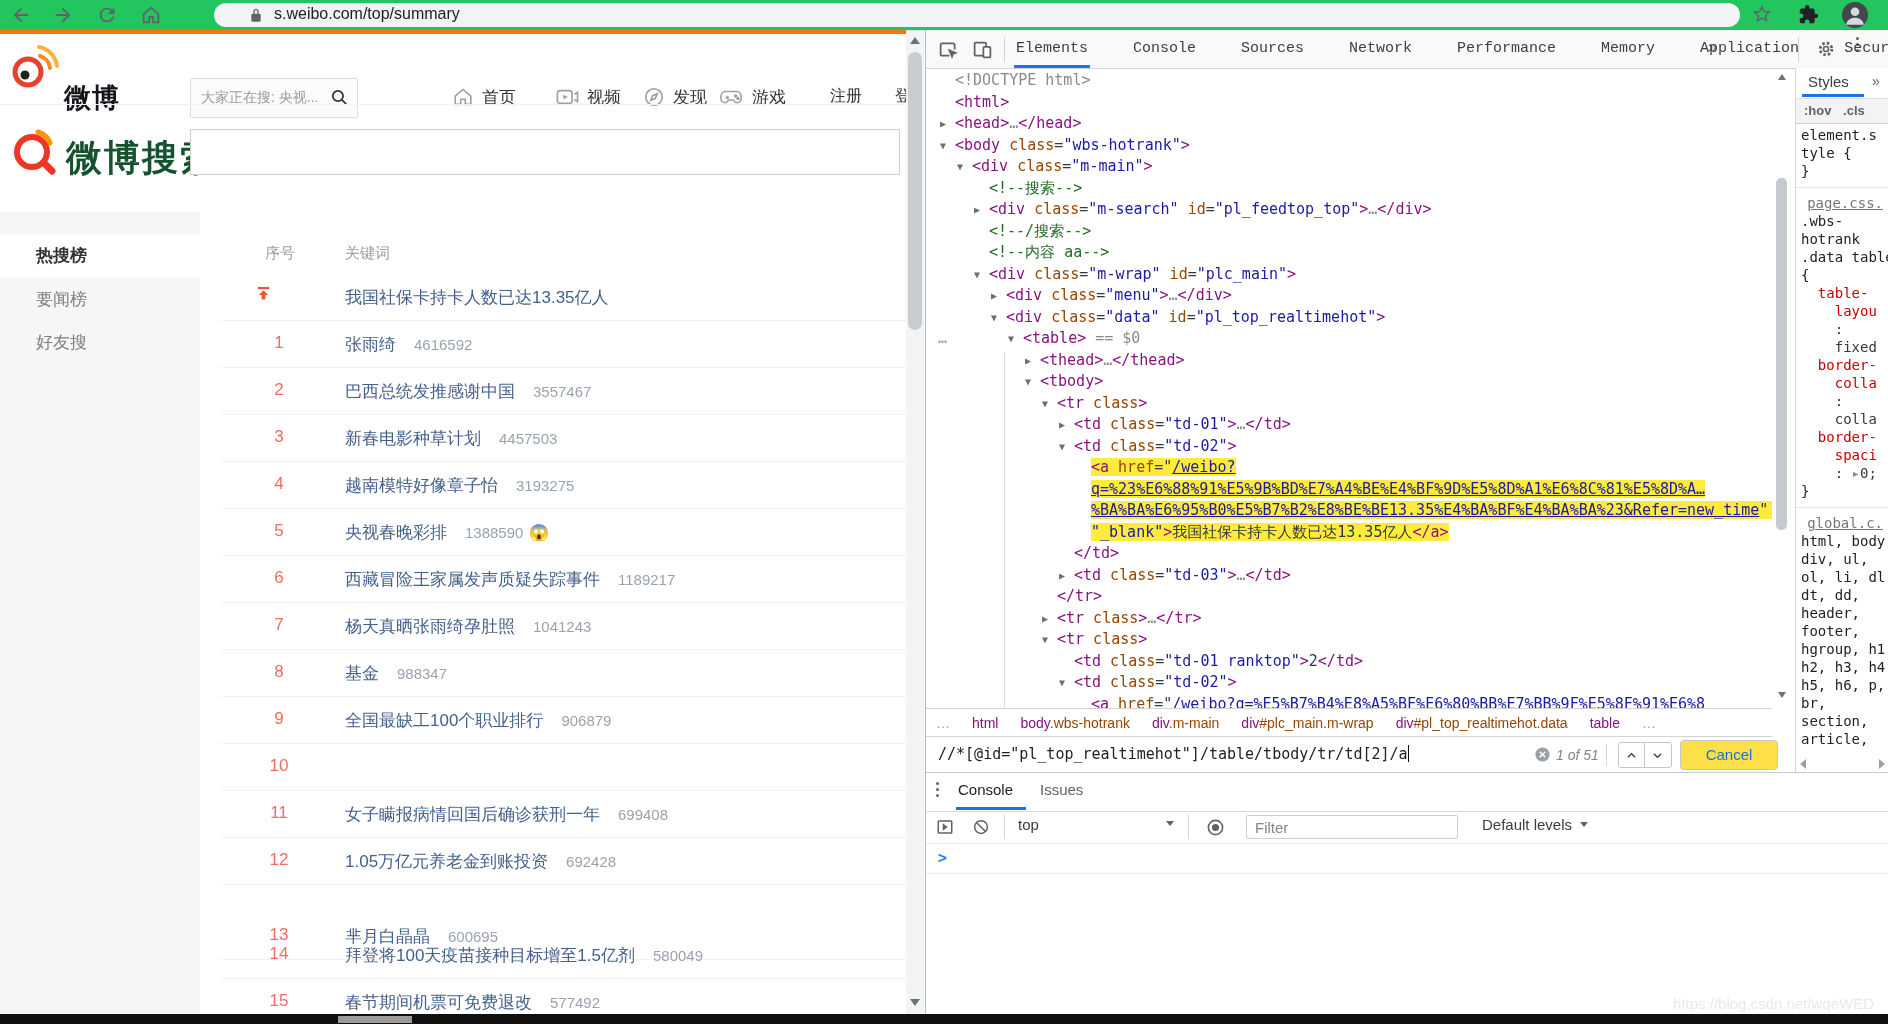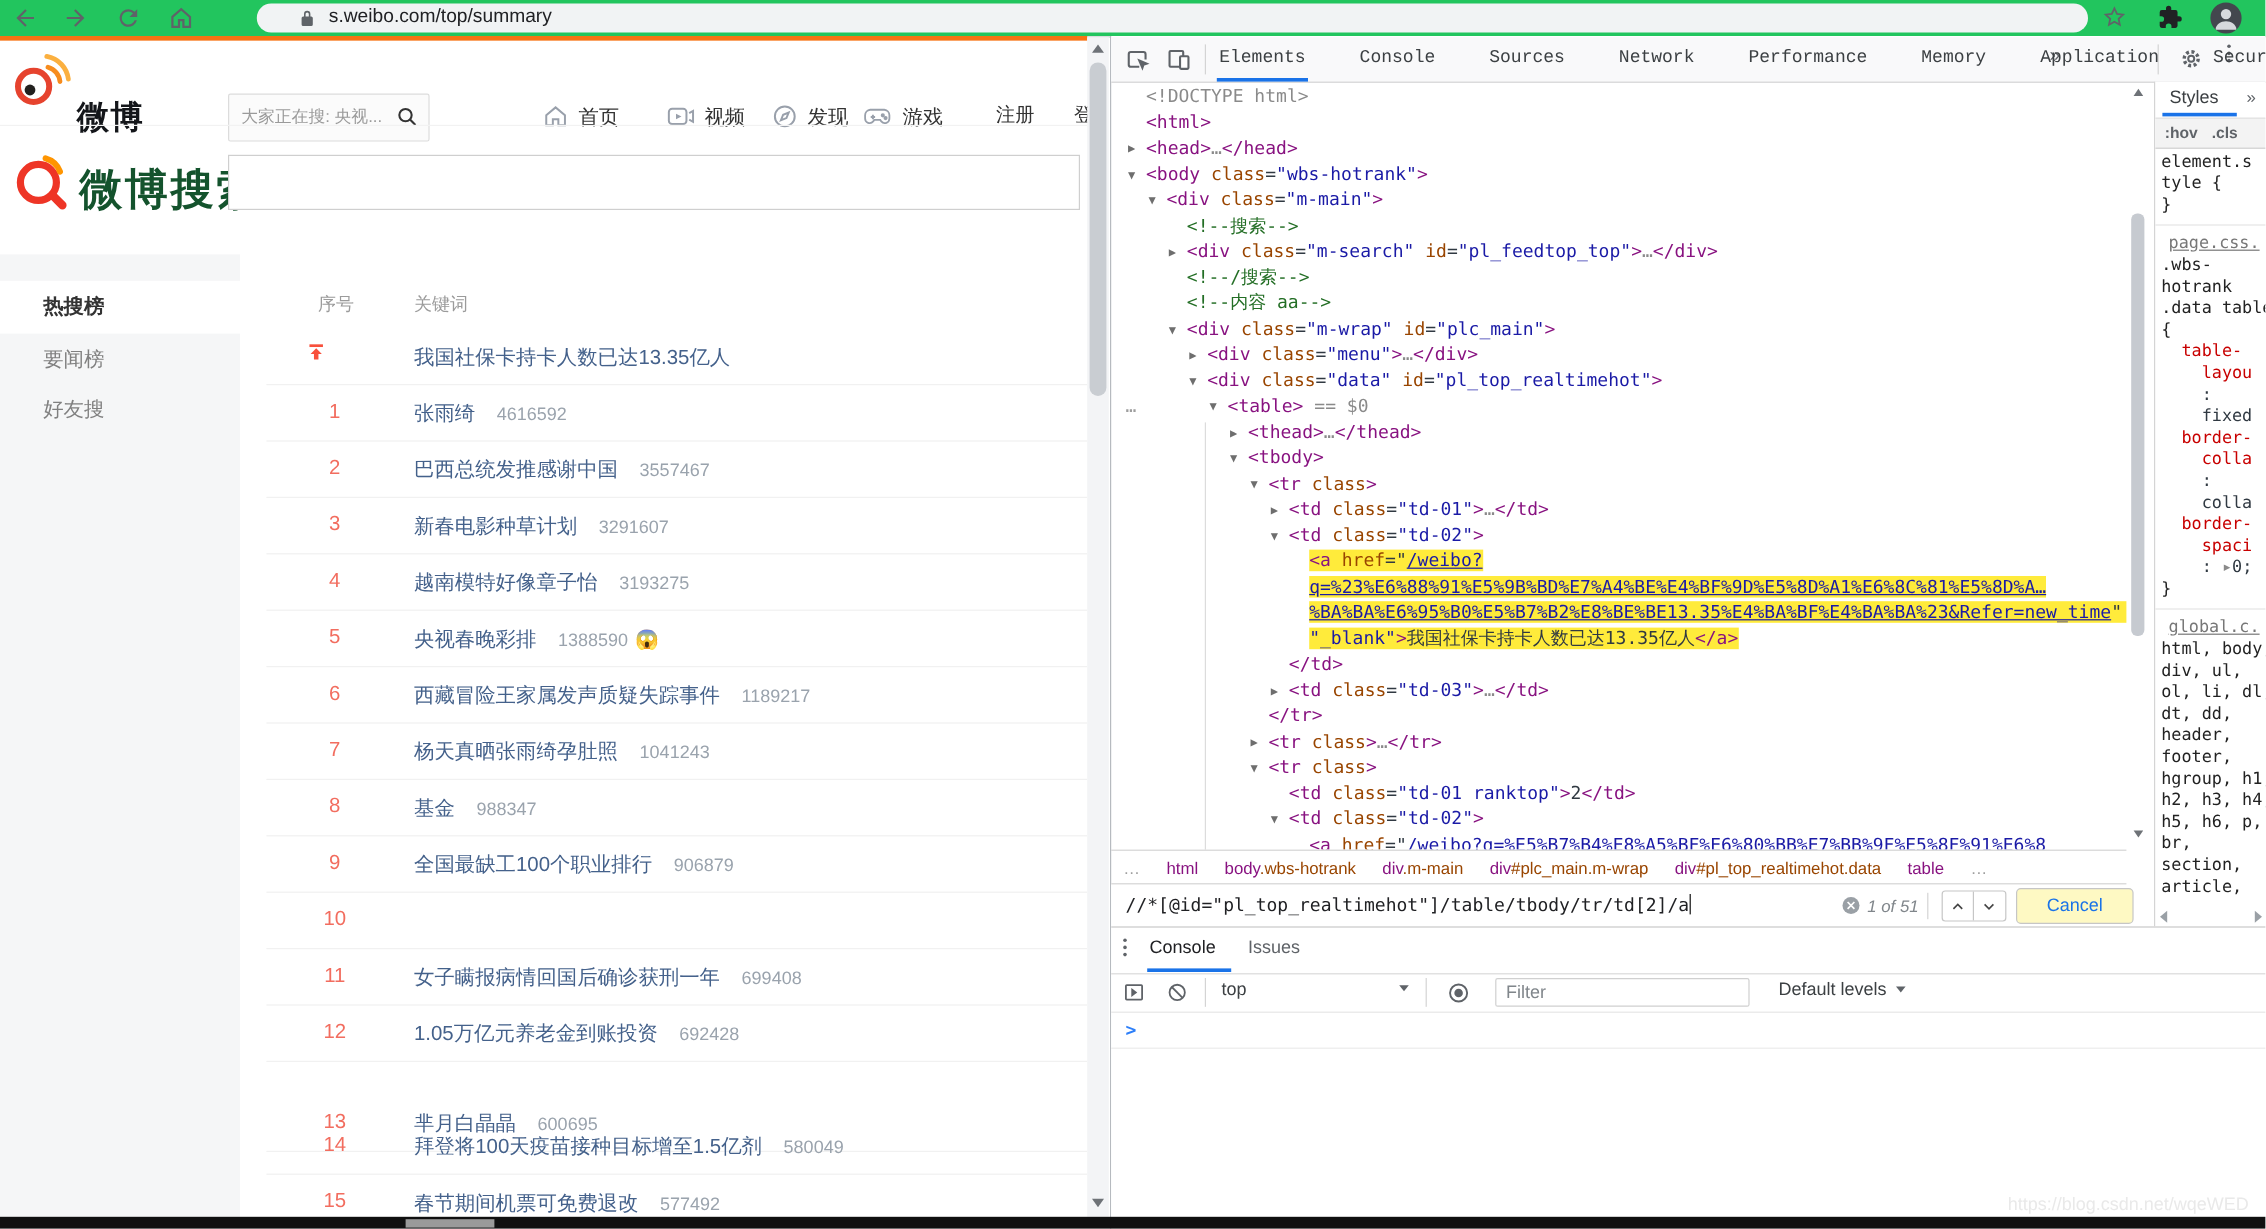--- a/index.html
+++ b/index.html
@@ -83,21 +83,21 @@
   .crumb .cr{color:#994500;}
   .crumb-more{color:#9e9e9e;}
 
   
   #dt-search{left:926px;top:736px;width:846px;height:36px;border-top:1px solid #d4d4d4;background:#fff;}
   #xpath{position:absolute;left:12px;top:8px;font-family:"DejaVu Sans Mono",monospace;font-size:15px;color:#202124;white-space:pre;}
   .caret{display:inline-block;width:1.5px;height:17px;background:#111;vertical-align:-3px;}
   #match-count{position:absolute;left:630px;top:10px;font-size:14px;color:#80868b;font-style:italic;}
   #updown{position:absolute;left:692px;top:5px;width:52px;height:24px;border:1px solid #c6c6c6;border-radius:3px;display:flex;}
   #updown>div{width:25px;display:flex;align-items:center;justify-content:center;}
-  #cancel-btn{position:absolute;left:754px;top:3px;width:96px;height:28px;border:1px solid #c6c6c6;border-radius:4px;background:#fef9c3;color:#1a73e8;font-size:15px;text-align:center;line-height:27px;}
+  #cancel-btn{position:absolute;left:754px;top:3px;width:96px;height:28px;border:1px solid #c6c6c6;border-radius:4px;background:#fde047;color:#1a73e8;font-size:15px;text-align:center;line-height:27px;}
 
   
   #styles-pane{left:1795px;top:68px;width:93px;height:704px;border-left:1px solid #d4d4d4;box-sizing:border-box;background:#fff;overflow:hidden;}
   #styles-tabrow{position:absolute;left:0;top:0;width:93px;height:30px;}
   #styles-tab{position:absolute;left:12px;top:5px;font-size:15px;color:#3c4043;}
   #styles-underline{position:absolute;left:6px;top:26px;width:62px;height:3px;background:#1a73e8;}
   #styles-more{position:absolute;left:76px;top:5px;font-size:14px;color:#5f6368;}
   #styles-filter{position:absolute;left:0;top:30px;width:93px;height:26px;background:#f3f3f3;border-top:1px solid #e0e0e0;border-bottom:1px solid #d0d0d0;box-sizing:border-box;font-size:13px;color:#5f6368;line-height:24px;}
   #styles-filter b{font-weight:bold;margin-left:8px;}
   #styles-body{position:absolute;left:0;top:58px;width:93px;height:628px;font-family:"DejaVu Sans Mono",monospace;font-size:14px;}
@@ -286,21 +286,21 @@
     <div class="abs hot-row" style="top: 320px;">
       <span class="hot-rank">1</span>
       <a class="hot-kw"><span>张雨绮</span><span class="hot-count">4616592</span></a>
     </div>
     <div class="abs hot-row" style="top: 367px;">
       <span class="hot-rank">2</span>
       <a class="hot-kw"><span>巴西总统发推感谢中国</span><span class="hot-count">3557467</span></a>
     </div>
     <div class="abs hot-row" style="top: 414px;">
       <span class="hot-rank">3</span>
-      <a class="hot-kw"><span>新春电影种草计划</span><span class="hot-count">3291607</span></a>
+      <a class="hot-kw"><span>新春电影种草计划</span><span class="hot-count">4457503</span></a>
     </div>
     <div class="abs hot-row" style="top: 461px;">
       <span class="hot-rank">4</span>
       <a class="hot-kw"><span>越南模特好像章子怡</span><span class="hot-count">3193275</span></a>
     </div>
     <div class="abs hot-row" style="top: 508px;">
       <span class="hot-rank">5</span>
       <a class="hot-kw"><span>央视春晚彩排</span><span class="hot-count">1388590</span><span class="hot-emoji">😱</span></a>
     </div>
     <div class="abs hot-row" style="top: 555px;">

